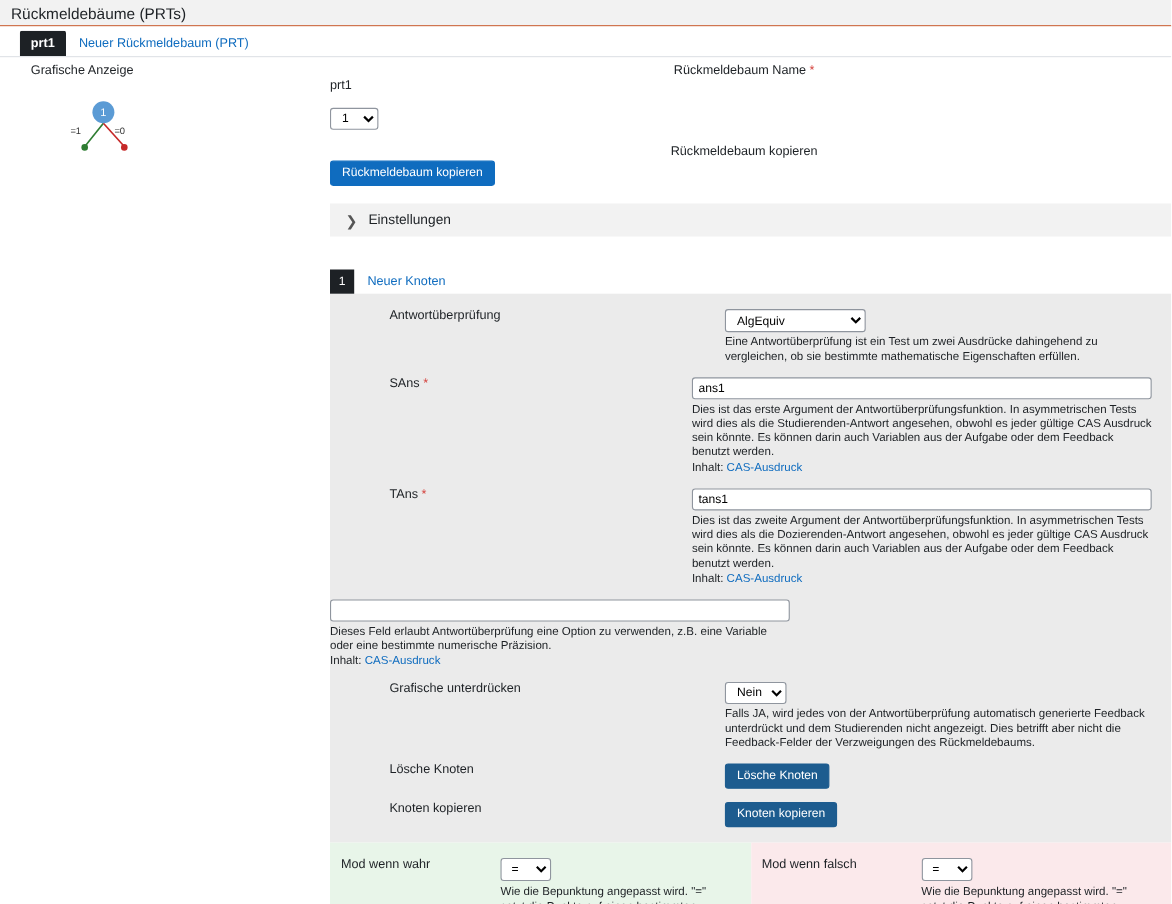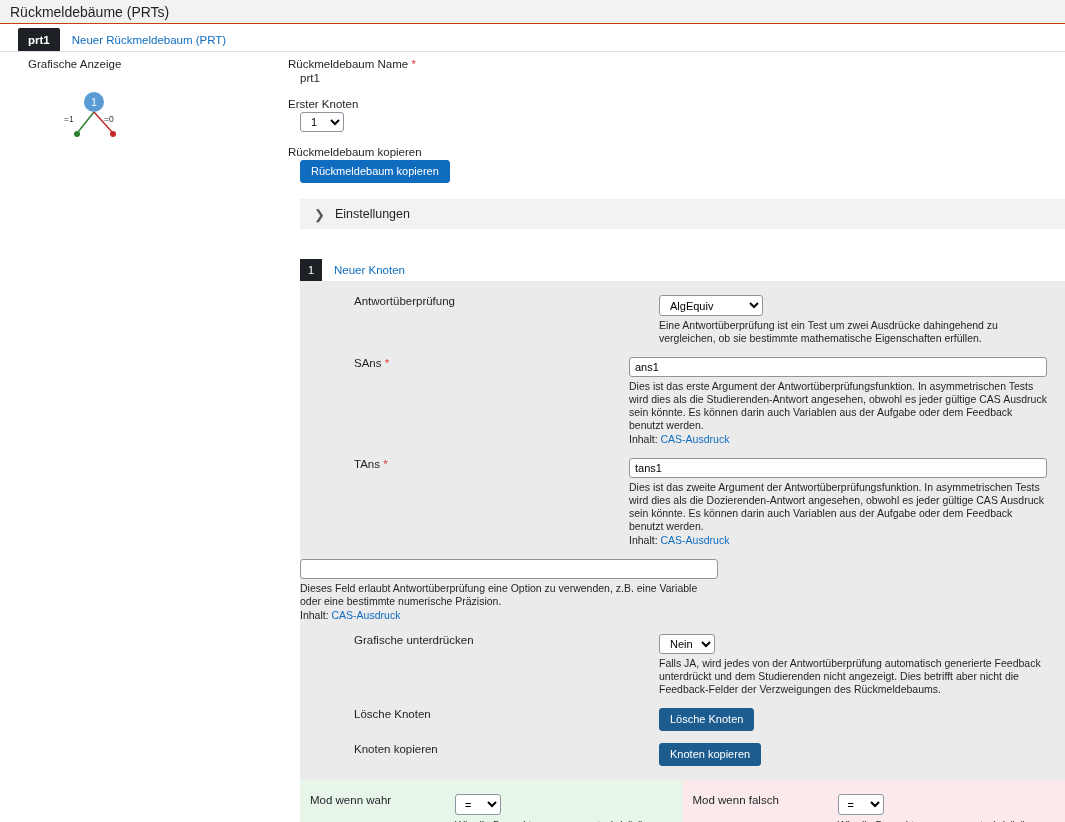--- a/index.html
+++ b/index.html
@@ -102,20 +102,21 @@
     position: absolute;
     left: 288px; top: 0;
     right: 0;
   }
   
   .fieldblock { padding: 6px 0 0 0; }
   .flabel {
     font-size: 11.5px;
     color: #1d2125;
     margin-bottom: 2px;
+    text-align: center;
   }
   .req { color: #d43f3a; }
   .fvalue {
     font-size: 11.5px;
     padding-left: 12px;
     margin-bottom: 8px;
   }
   select.mini {
     font-family: "Liberation Sans", sans-serif;
     font-size: 11px;
@@ -208,21 +209,21 @@
     width: 418px;
     height: 20px;
     padding: 2px 5px;
     border: 1px solid #8f959e;
     border-radius: 3px;
     background: #ffffff;
   }
   select.wide {
     font-family: "Liberation Sans", sans-serif;
     font-size: 11px;
-    width: 104px;
+    width: 128px;
     height: 21px;
     padding: 1px 2px 1px 6px;
     border: 1px solid #8f959e;
     border-radius: 3px;
     background: #fff;
   }
   .btn-dark {
     background: #1d5c8f;
     border-color: #1d5c8f;
   }
@@ -292,21 +293,20 @@
 
       <div class="fieldblock">
         <div class="flabel">
           <span>Rückmeldebaum Name</span>
           <span class="req">*</span>
         </div>
         <div class="fvalue">prt1</div>
       </div>
 
       <div class="fieldblock">
-        <div class="flabel">Erster Knoten</div>
         <div class="fvalue">
           <select class="mini">
             <option>1</option>
           </select>
         </div>
       </div>
 
       <div class="fieldblock">
         <div class="flabel">Rückmeldebaum kopieren</div>
         <div class="fvalue">

